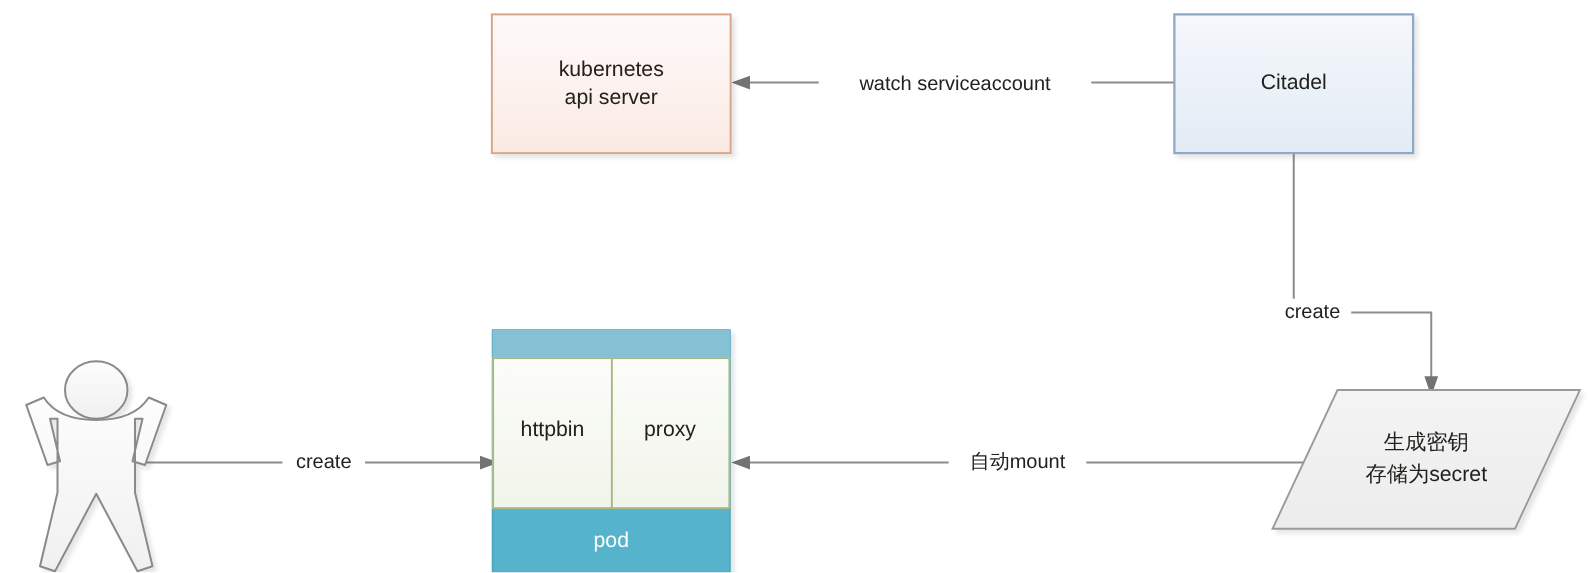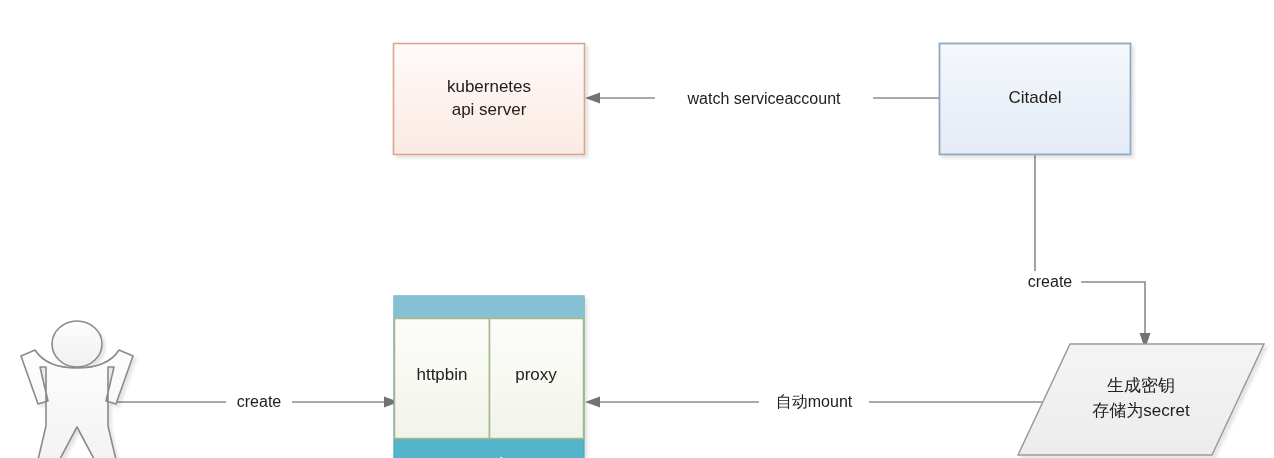--- a/index.html
+++ b/index.html
@@ -11,21 +11,20 @@
     width: 1274px;
     height: 458px;
     overflow: hidden;
     font-family: "Liberation Sans", "DejaVu Sans", sans-serif;
   }
   #canvas {
     position: relative;
     width: 1274px;
     height: 338px;
     background: #ffffff;
-    margin-top: 32px;
   }
   svg#diagram {
     position: absolute;
     left: 0;
     top: 0;
     width: 1274px;
     height: 458px;
     display: block;
   }
   .node-label {

